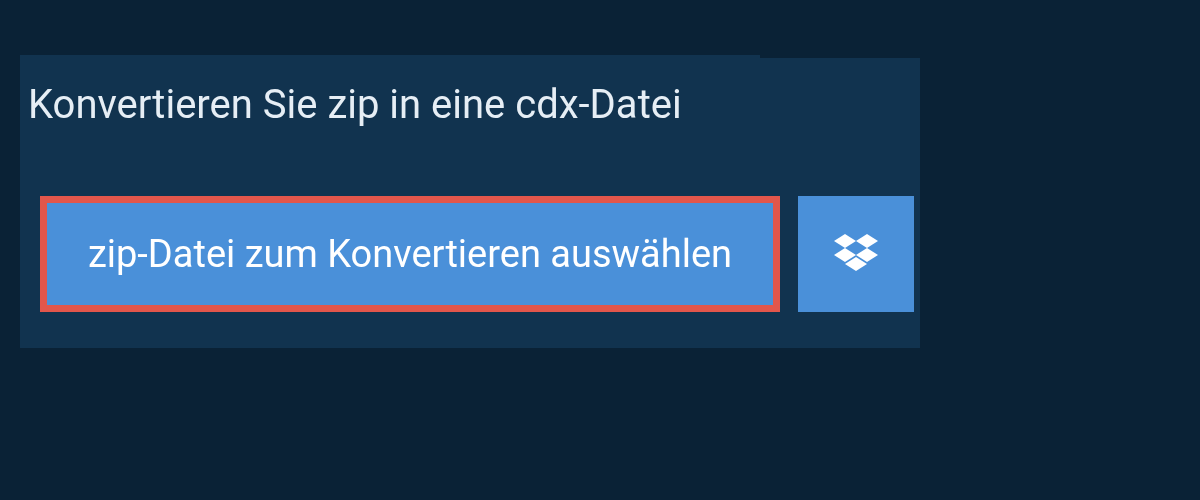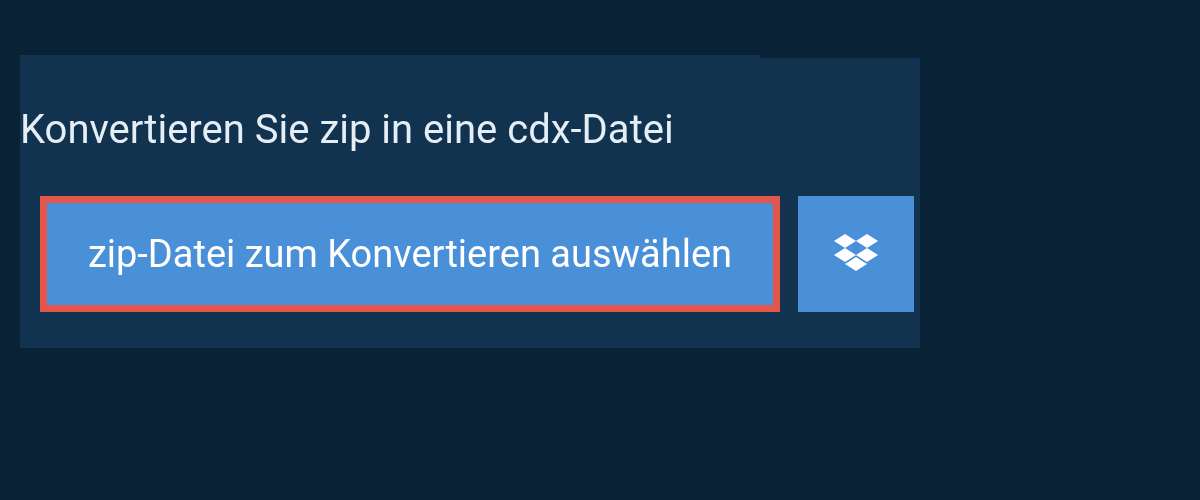--- a/index.html
+++ b/index.html
@@ -23,22 +23,22 @@
       background: #11334f;
     }
     .title-tab {
       position: absolute;
       top: -3px;
       left: 0;
       background: #11334f;
       height: 98px;
       width: 740px;
       display: flex;
-      align-items: flex-end;
-      padding-left: 0;
+      align-items: center;
+      padding-left: 8px;
     }
     .title-text {
       color: #e6eef5;
       font-size: 40px;
       font-weight: 400;
     }
     .button-row {
       position: absolute;
       top: 138px;
       left: 20px;

